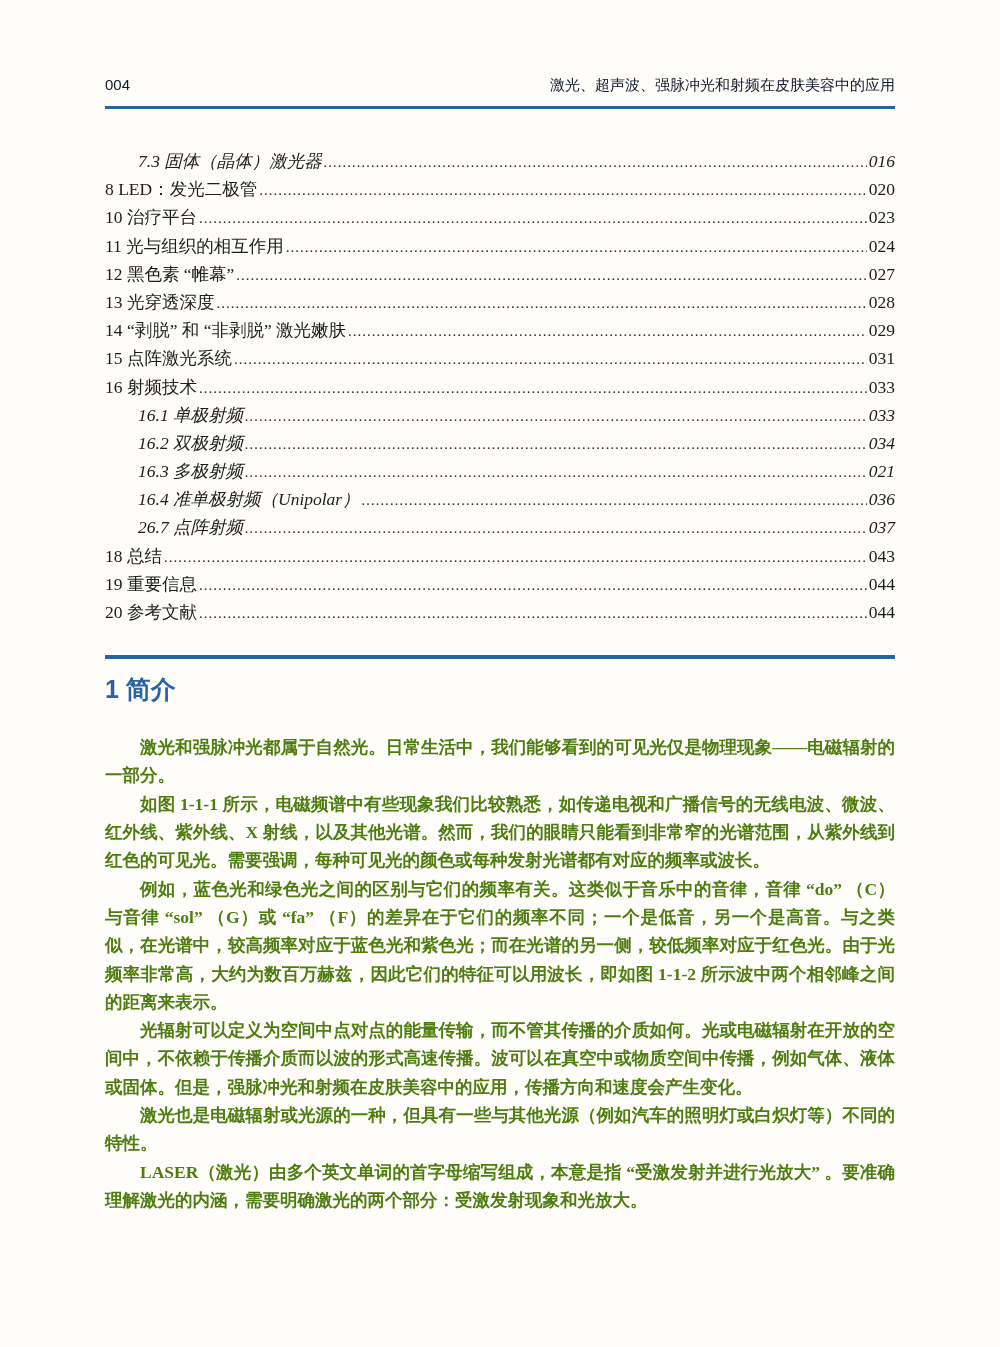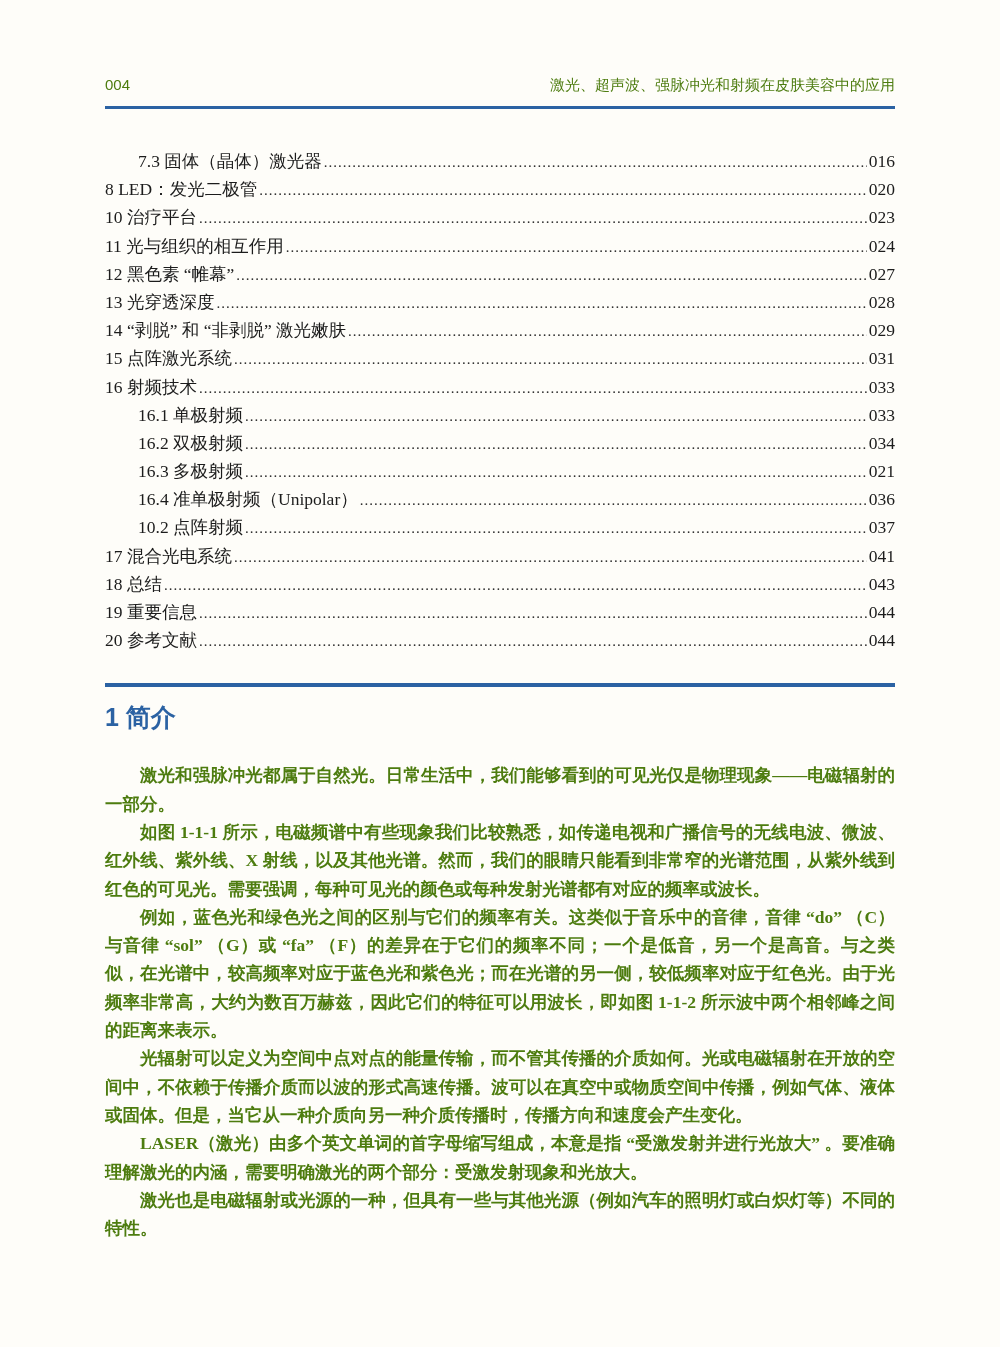--- a/index.html
+++ b/index.html
@@ -15,38 +15,38 @@
   .content { padding: 0 105px; }
 
   
   .page-header {
     display: flex;
     justify-content: space-between;
     align-items: baseline;
     padding-top: 76px;
     font-family: "Liberation Sans", "DejaVu Sans", sans-serif;
     font-size: 15px;
-    color: #4d7c0f;
+    color: #0f172a;
   }
   .header-rule {
     height: 3px;
     background: var(--accent, #2b62a3);
     margin-top: 11px;
   }
 
   
   .toc { margin-top: 40px; }
   .toc-row {
     display: flex;
     align-items: baseline;
     font-size: 17.5px;
     height: 28.2px;
     white-space: nowrap;
   }
-  .toc-row.indent { padding-left: 33px; }
+  .toc-row.indent { padding-left: 33px; font-style: italic; }
   .toc-label { flex: 0 0 auto; }
   .dot-leader {
     flex: 1 1 auto;
     overflow: hidden;
     margin: 0 2px;
     color: #2e2e2e;
     letter-spacing: 1px;
     font-size: 15px;
   }
   .dot-leader::after {
@@ -151,28 +151,23 @@
       <span class="toc-label">16.3 多极射频</span>
       <span class="dot-leader"></span>
       <span class="toc-page">021</span>
     </div>
       <div class="toc-row indent">
       <span class="toc-label">16.4 准单极射频（Unipolar）</span>
       <span class="dot-leader"></span>
       <span class="toc-page">036</span>
     </div>
       <div class="toc-row indent">
-      <span class="toc-label">10.2 点阵射频</span>
+      <span class="toc-label">26.7 点阵射频</span>
       <span class="dot-leader"></span>
       <span class="toc-page">037</span>
-    </div>
-      <div class="toc-row">
-      <span class="toc-label">17 混合光电系统</span>
-      <span class="dot-leader"></span>
-      <span class="toc-page">041</span>
     </div>
       <div class="toc-row">
       <span class="toc-label">18 总结</span>
       <span class="dot-leader"></span>
       <span class="toc-page">043</span>
     </div>
       <div class="toc-row">
       <span class="toc-label">19 重要信息</span>
       <span class="dot-leader"></span>
       <span class="toc-page">044</span>
@@ -184,19 +179,19 @@
     </div>
     </div>
 
   <div class="section-block">
     <div class="section-rule"></div>
     <h1 class="section-heading">1 简介</h1>
     <div class="body-text">
         <p>激光和强脉冲光都属于自然光。日常生活中，我们能够看到的可见光仅是物理现象——电磁辐射的一部分。</p>
         <p>如图 1-1-1 所示，电磁频谱中有些现象我们比较熟悉，如传递电视和广播信号的无线电波、微波、红外线、紫外线、X 射线，以及其他光谱。然而，我们的眼睛只能看到非常窄的光谱范围，从紫外线到红色的可见光。需要强调，每种可见光的颜色或每种发射光谱都有对应的频率或波长。</p>
         <p>例如，蓝色光和绿色光之间的区别与它们的频率有关。这类似于音乐中的音律，音律 “do” （C）与音律 “sol” （G）或 “fa” （F）的差异在于它们的频率不同；一个是低音，另一个是高音。与之类似，在光谱中，较高频率对应于蓝色光和紫色光；而在光谱的另一侧，较低频率对应于红色光。由于光频率非常高，大约为数百万赫兹，因此它们的特征可以用波长，即如图 1-1-2 所示波中两个相邻峰之间的距离来表示。</p>
-        <p>光辐射可以定义为空间中点对点的能量传输，而不管其传播的介质如何。光或电磁辐射在开放的空间中，不依赖于传播介质而以波的形式高速传播。波可以在真空中或物质空间中传播，例如气体、液体或固体。但是，当它从一种介质向另一种介质传播时，传播方向和速度会产生变化。</p>
+        <p>光辐射可以定义为空间中点对点的能量传输，而不管其传播的介质如何。光或电磁辐射在开放的空间中，不依赖于传播介质而以波的形式高速传播。波可以在真空中或物质空间中传播，例如气体、液体或固体。但是，强脉冲光和射频在皮肤美容中的应用，传播方向和速度会产生变化。</p>
+        <p>激光也是电磁辐射或光源的一种，但具有一些与其他光源（例如汽车的照明灯或白炽灯等）不同的特性。</p>
         <p>LASER（激光）由多个英文单词的首字母缩写组成，本意是指 “受激发射并进行光放大” 。要准确理解激光的内涵，需要明确激光的两个部分：受激发射现象和光放大。</p>
-        <p>激光也是电磁辐射或光源的一种，但具有一些与其他光源（例如汽车的照明灯或白炽灯等）不同的特性。</p>
       </div>
   </div>
 
 </div>
 
 </body></html>

